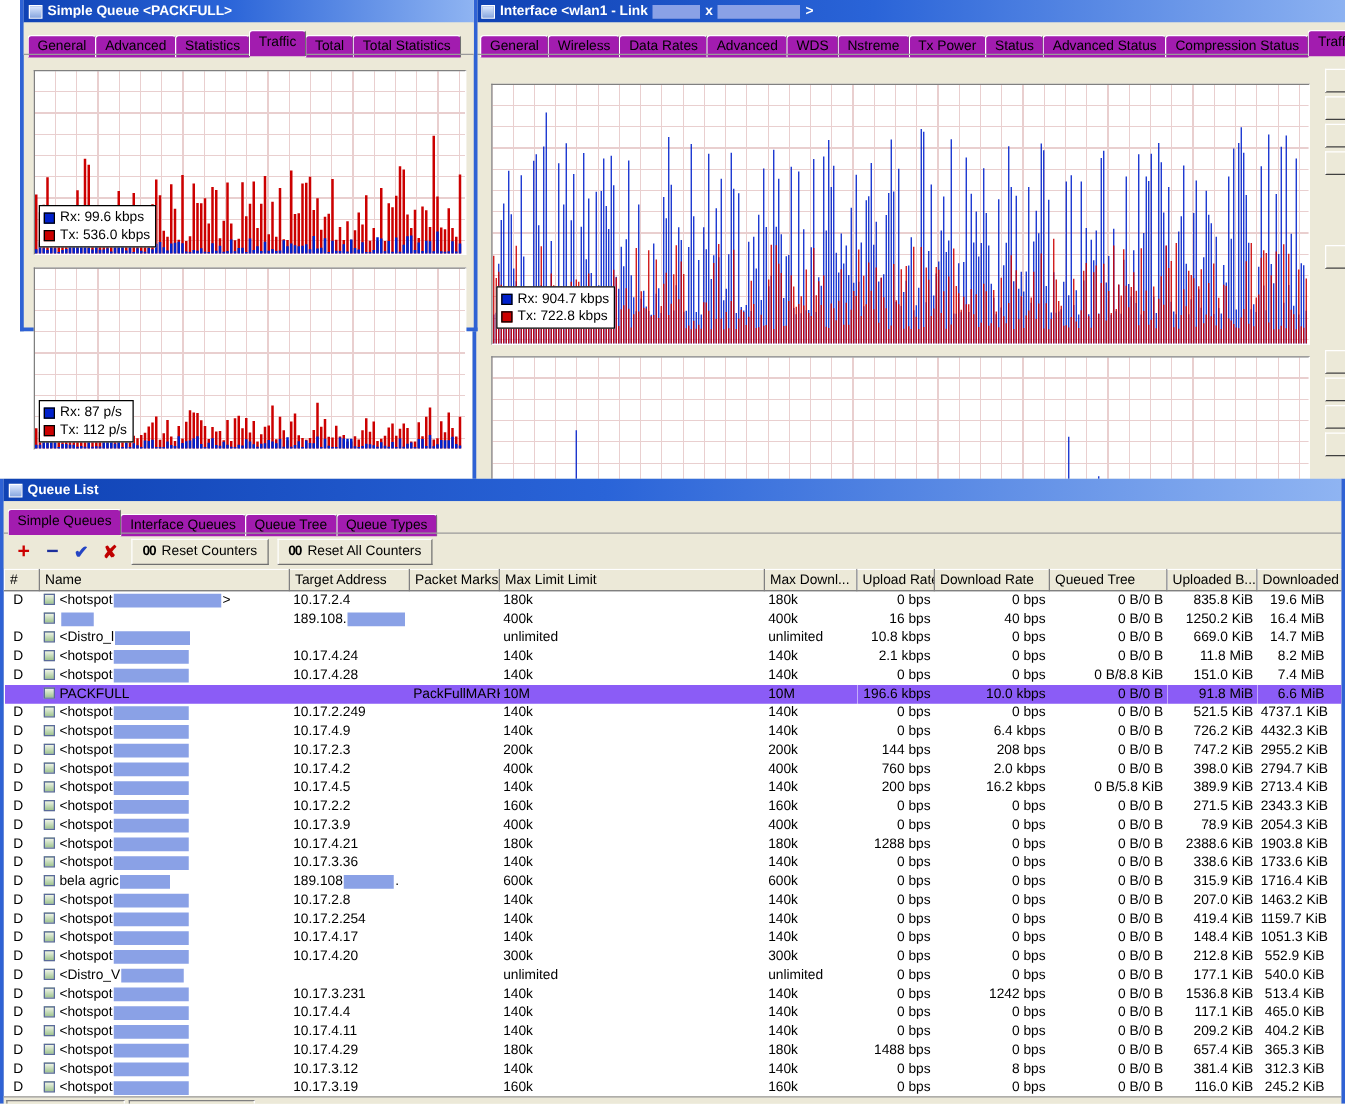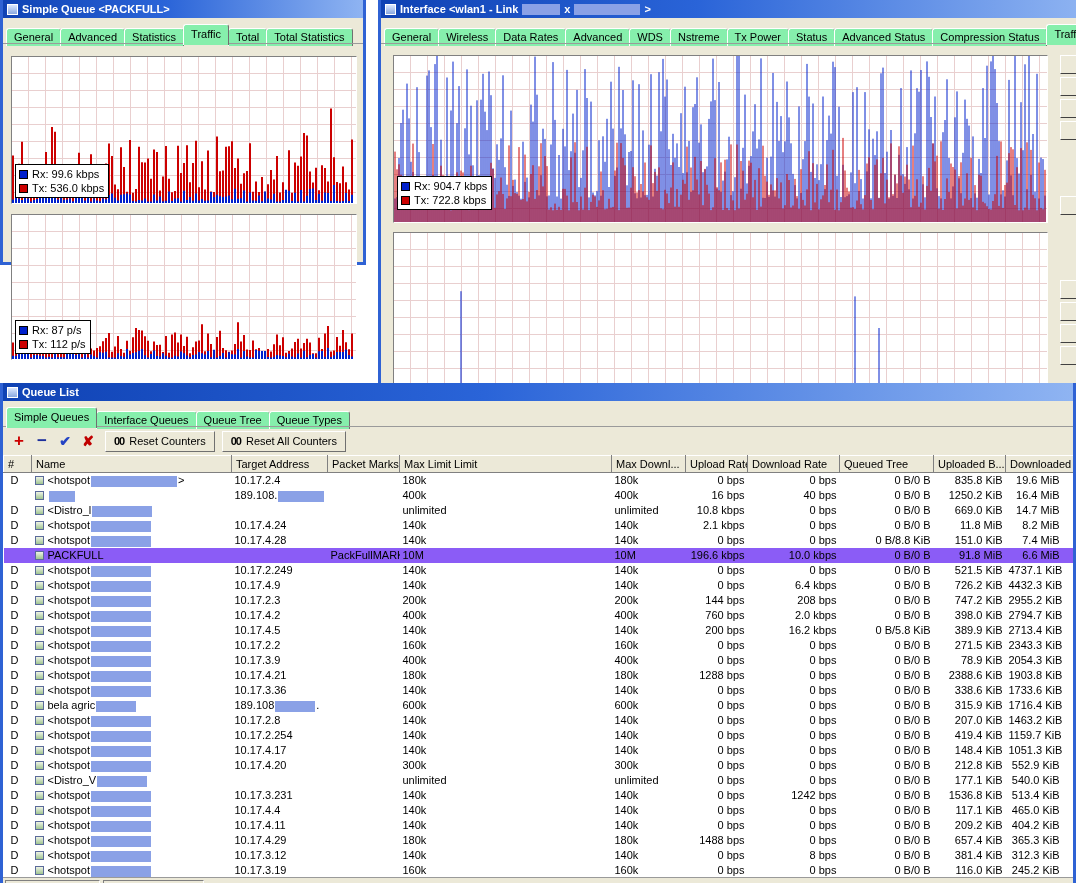--- a/index.html
+++ b/index.html
@@ -8,43 +8,43 @@
   #app{position:relative;width:1076px;height:883px;overflow:hidden;background:#fff}
 
   .window{position:absolute;background:#ece9d8;border:3px solid #2f62d4;border-top:none}
   .titlebar{height:18px;display:flex;align-items:center;gap:4px;padding:0 4px;
     background:linear-gradient(90deg,#0f42b4 0%,#2a64d8 45%,#8fb4f2 100%);
     color:#fff;font-weight:bold;white-space:nowrap;overflow:hidden}
   .ticon{width:11px;height:11px;border:1px solid #fff;background:linear-gradient(#dce8ff,#89a8e0);flex:0 0 auto}
 
   .tabs{display:flex;align-items:flex-end;padding:4px 3px 0;height:26px;background:#ece9d8;position:relative;white-space:nowrap}
   .tabs::after{content:"";position:absolute;left:0;right:0;bottom:0;height:1px;background:#9a9a9a;z-index:1}
-  .tab{height:18px;line-height:17px;padding:0 7px;background:#86efac;border:1px solid;border-color:#fff #707070 #707070 #fff;border-bottom:none;border-radius:3px 3px 0 0;margin-right:-1px;position:relative;top:2px;z-index:0}
+  .tab{height:18px;line-height:17px;padding:0 7px;background:#a21caf;border:1px solid;border-color:#fff #707070 #707070 #fff;border-bottom:none;border-radius:3px 3px 0 0;margin-right:-1px;position:relative;top:2px;z-index:0}
   .tab.active{height:21px;line-height:19px;top:1px;z-index:2;font-weight:normal}
 
   .graph{position:relative;overflow:hidden;border:1px solid;border-color:#808080 #fff #fff #808080;
     background:
       repeating-linear-gradient(to right, transparent 0 16px, #e9cfcf 16px 17px),
       repeating-linear-gradient(to bottom, transparent 0 16px, #e9cfcf 16px 17px),
       #fff}
   .graph svg{position:absolute;left:0;bottom:0}
   .legend{position:absolute;left:3px;bottom:5px;background:#fff;border:1px solid #000;padding:2px 4px 2px 3px;z-index:3}
   .legend-hi{bottom:12px}
   .legend-row{display:flex;align-items:center;gap:4px;line-height:14px;white-space:nowrap}
   .swatch{width:9px;height:9px;border:1px solid #000;flex:0 0 auto}
 
-  .win-sq{left:0;top:0;width:366px;height:265px;z-index:20}
+  .win-sq{left:16px;top:0;width:366px;height:265px;z-index:20}
   .panel-sq{padding:0 7px}
   .g-sq{width:346px;margin-left:1px}
   .g-sq1{height:148px;margin-top:12px}
   .g-sq2{height:146px;margin-top:10px}
 
   .win-if{left:378px;top:0;width:712px;height:520px;z-index:10}
   .g-if{width:655px;margin-left:12px}
-  .g-if1{height:168px;margin-top:11px}
+  .g-if1{height:209px;margin-top:23px}
   .g-if2{height:215px;margin-top:9px}
   .stub{position:absolute;left:679px;width:40px;height:19px;background:#ece9d8;border:1px solid;border-color:#fff #404040 #404040 #fff}
 
   .win-ql{left:0;top:383px;width:1076px;height:506px;z-index:30}
   .toolbar{display:flex;align-items:center;gap:3px;padding:4px 6px;height:28px;background:#ece9d8}
   .tbtn{width:20px;height:20px;display:flex;align-items:center;justify-content:center;font-weight:bold;font-size:14px;cursor:default}
   .tbtn.add{color:#cc0000;font-size:17px}
   .tbtn.remove{color:#1c2f9c;font-size:17px}
   .tbtn.enable{color:#2444c4}
   .tbtn.disable{color:#c00000}

